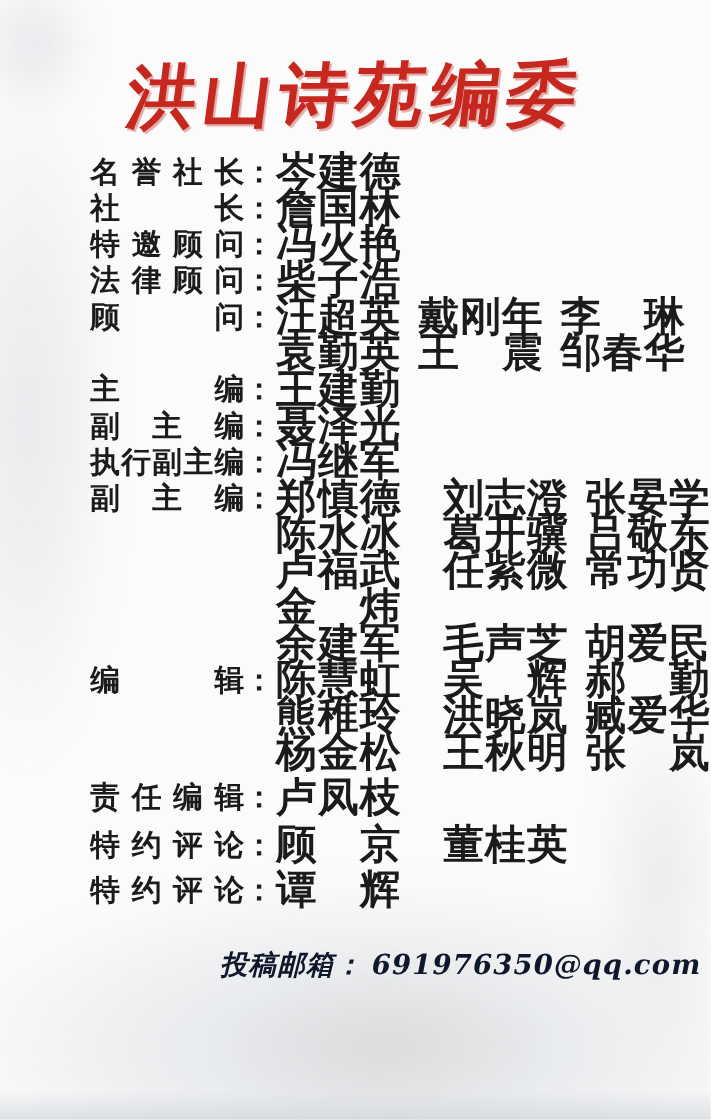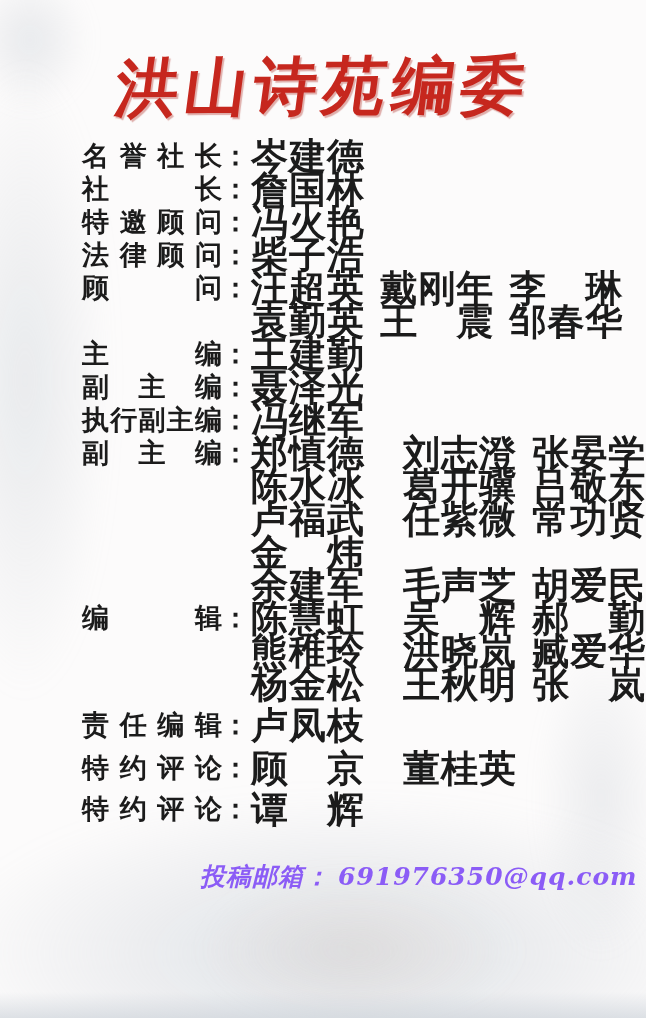--- a/index.html
+++ b/index.html
@@ -223,17 +223,17 @@
     <div class="row gap-8">
       <span class="label">特约评论</span>
       <span class="colon">：</span>
       <div class="lines">
           <div class="line">谭　辉</div>
         </div>
     </div>
 
   </div>
 
-  <div class="footer-line" style="color: #8b5cf6;">
+  <div class="footer-line" style="color: #0f172a;">
     <span>投稿邮箱：</span><span class="footer-email">691976350@qq.com</span>
   </div>
 
 </div>
 
 </body></html>

